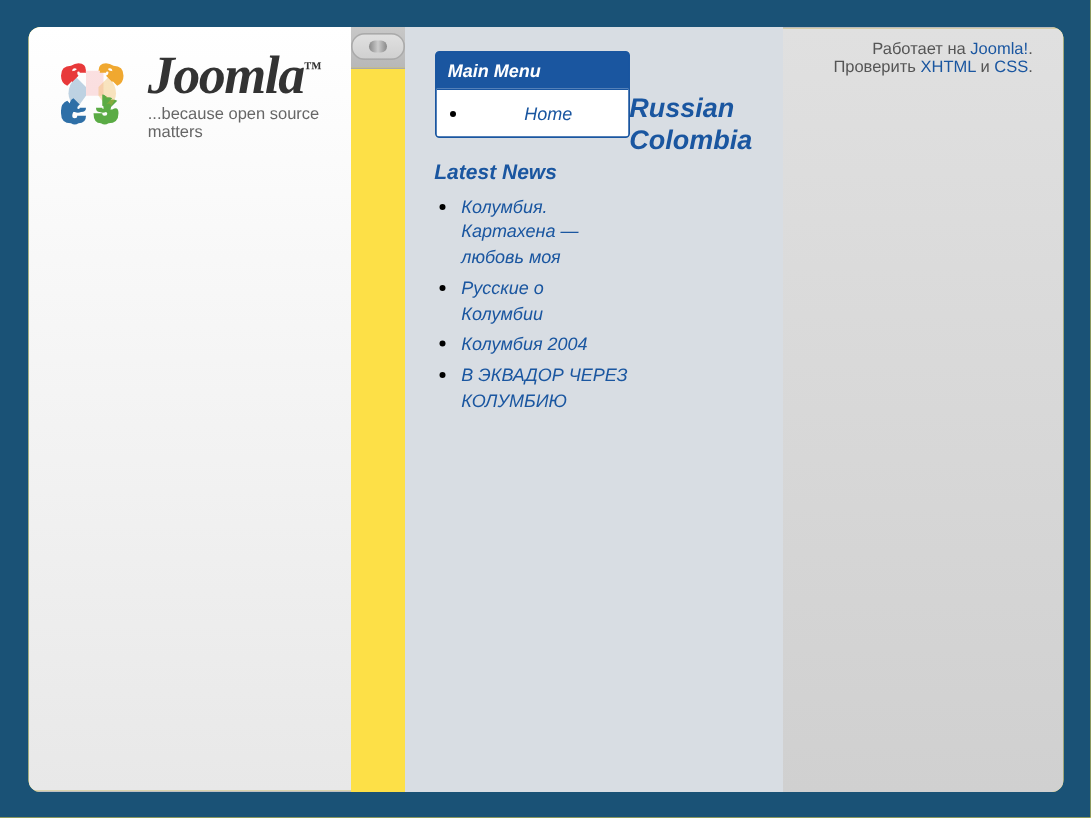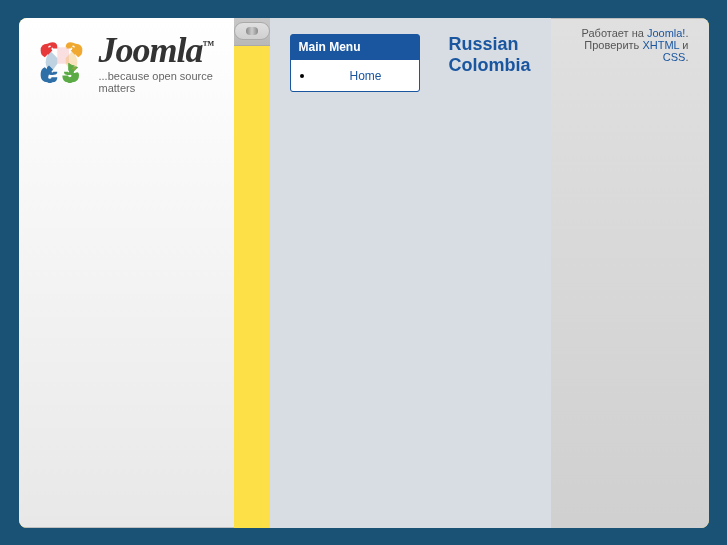--- a/index.html
+++ b/index.html
@@ -91,21 +91,22 @@
     .main-content {
       flex: 1;
       background: #d8dde3;
       padding: 16px 20px;
       display: flex;
       flex-direction: column;
       gap: 12px;
     }
     .content-row {
       display: flex;
-      gap: 29px;
+      gap: 0;
+      font-style: italic;
     }
     
     .sidebar {
       width: 130px;
       flex-shrink: 0;
     }
     .main-menu-box {
       background: #1a56a0;
       border: 1px solid #1a56a0;
       border-radius: 3px;
@@ -152,20 +153,21 @@
     }
     .latest-news ul li a {
       color: #1a56a0;
       text-decoration: none;
       font-size: 12px;
       line-height: 1.4;
     }
     
     .article-area {
       flex: 1;
+      margin-top: 28px;
     }
     .article-title {
       color: #1a56a0;
       font-size: 18px;
       font-weight: bold;
       margin-bottom: 8px;
     }
     
     .footer {
       background: linear-gradient(to bottom, #e0e0e0, #d0d0d0);
@@ -242,20 +244,37 @@
           <div class="main-menu-title">Main Menu</div>
           <div class="main-menu-body">
             <ul>
               <li>
                 <a href="#">Home</a>
               </li>
             </ul>
           </div>
         </div>
 
+        <div class="latest-news">
+          <div class="latest-news-title">Latest News</div>
+          <ul>
+            <li>
+              <a href="#">Колумбия. Картахена — любовь моя</a>
+            </li>
+            <li>
+              <a href="#">Русские о Колумбии</a>
+            </li>
+            <li>
+              <a href="#">Колумбия 2004</a>
+            </li>
+            <li>
+              <a href="#">В ЭКВАДОР ЧЕРЕЗ КОЛУМБИЮ</a>
+            </li>
+          </ul>
+        </div>
       </div>
 
       <div class="article-area">
         <div class="article-title">Russian Colombia</div>
       </div>
     </div>
   </div>
 
   <div class="footer">
     <span>Работает на </span><a href="#">Joomla!</a><span>. Проверить </span><a href="#">XHTML</a><span> и </span><a href="#">CSS</a><span>.</span>

